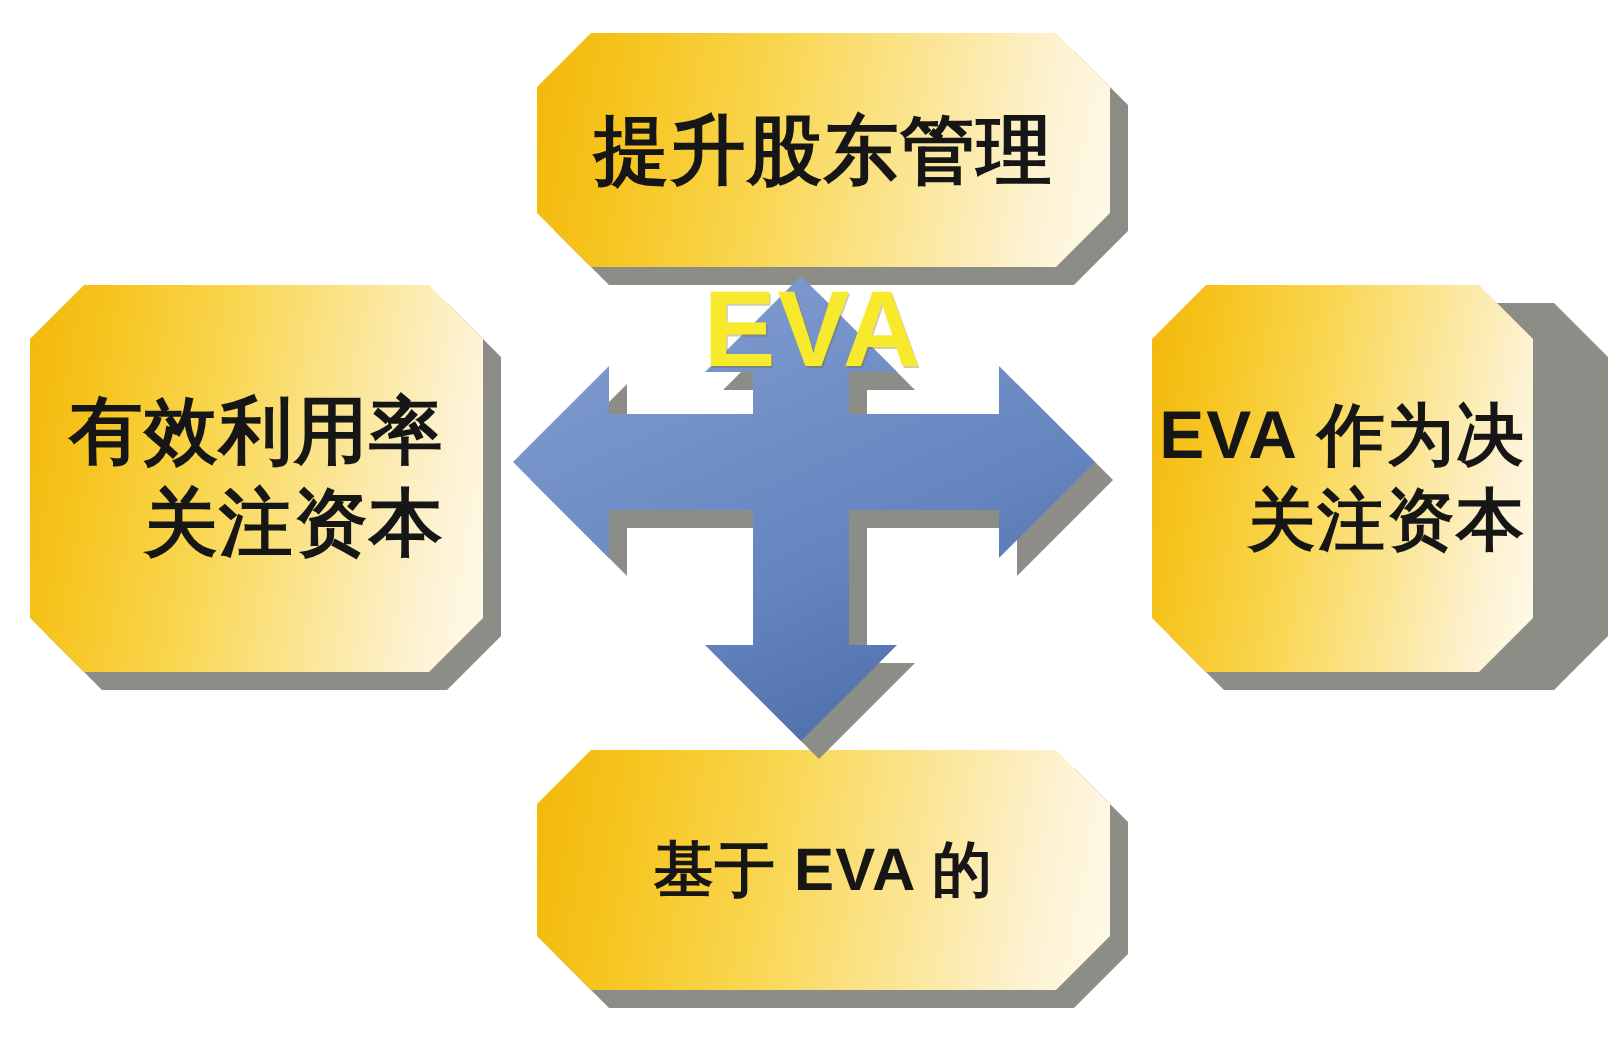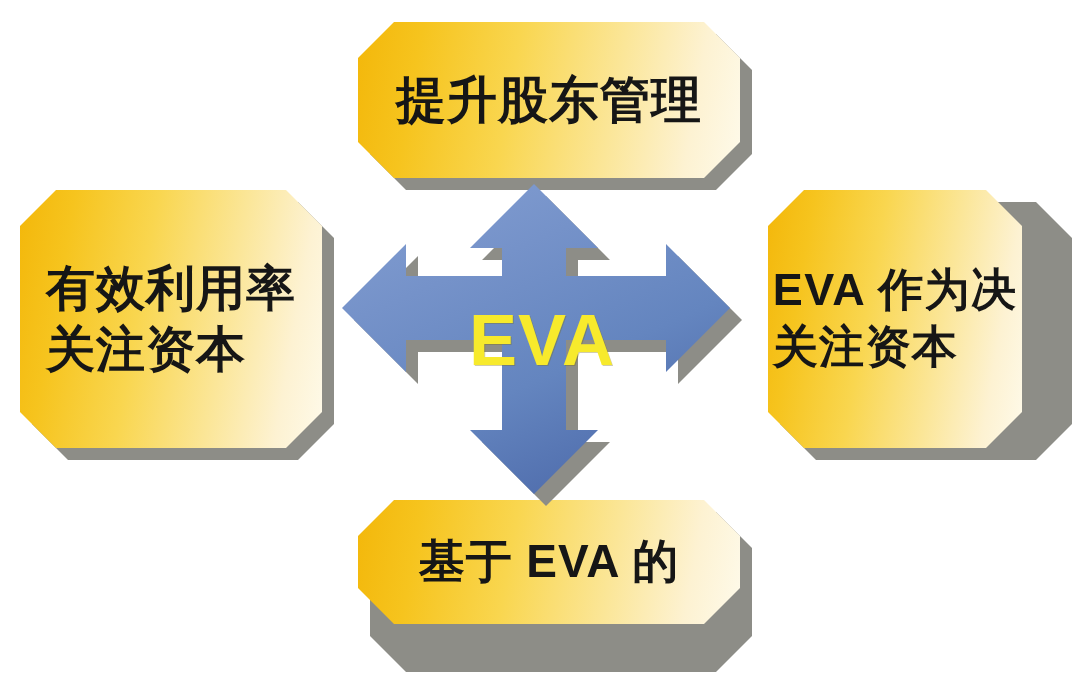--- a/index.html
+++ b/index.html
@@ -19,21 +19,21 @@
     overflow: hidden;
   }
 
   
   .box {
     position: absolute;
     box-sizing: border-box;
     display: flex;
     align-items: center;
     justify-content: center;
-    text-align: left;
+    text-align: right;
     color: #161616;
     line-height: 1.18;
     letter-spacing: 0.02em;
     font-weight: 700;
     -webkit-clip-path: polygon(
         36px 0, calc(100% - 36px) 0,
         100% 36px, 100% calc(100% - 36px),
         calc(100% - 36px) 100%, 36px 100%,
         0 calc(100% - 36px), 0 36px);
     clip-path: polygon(
@@ -76,21 +76,21 @@
   
   #box-top        { left: 358px; top: 22px;  width: 382px; height: 156px; font-size: 50px; }
   #box-top-shadow { left: 370px; top: 34px;  width: 382px; height: 156px; }
 
   #box-left        { left: 20px;  top: 190px; width: 302px; height: 258px; font-size: 49px; }
   #box-left-shadow { left: 32px;  top: 202px; width: 302px; height: 258px; }
 
   #box-right        { left: 768px; top: 190px; width: 254px; height: 258px; font-size: 45px; }
   #box-right-shadow { left: 780px; top: 202px; width: 292px; height: 258px; }
 
-  #box-bottom        { left: 358px; top: 500px; width: 382px; height: 124px; font-size: 46px; }
+  #box-bottom        { left: 358px; top: 500px; width: 382px; height: 160px; font-size: 40px; }
   #box-bottom-shadow { left: 370px; top: 512px; width: 382px; height: 160px; }
 
   #box-left .ln  { line-height: 1.24; }
   #box-right .ln { line-height: 1.26; letter-spacing: 0.03em; }
   #box-bottom .ln{ line-height: 1.26; }
 
   
   #arrow-wrap {
     position: absolute;
     left: 336px;
@@ -101,21 +101,20 @@
   }
   #arrow-wrap svg { display: block; width: 416px; height: 324px; overflow: visible; }
 
   #eva-label {
     position: absolute;
     left: 336px;
     top: 180px;
     width: 404px;
     height: 312px;
     display: flex;
-    align-items: center;
     justify-content: center;
     z-index: 9;
     pointer-events: none;
   }
   #eva-label span {
     color: #f7ea2c;
     font-size: 72px;
     font-weight: 700;
     letter-spacing: 0.015em;
     line-height: 1;

